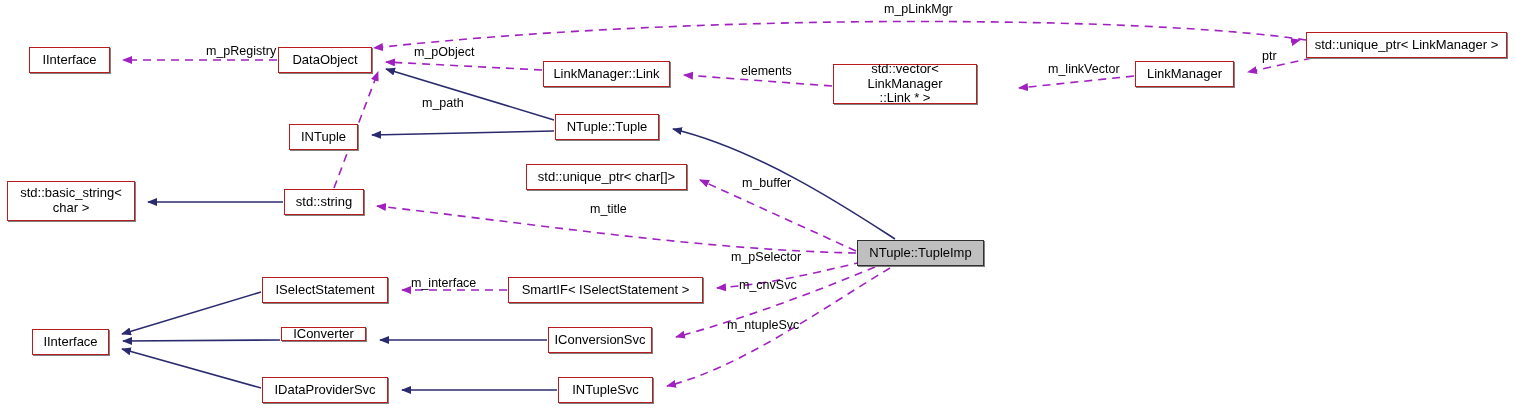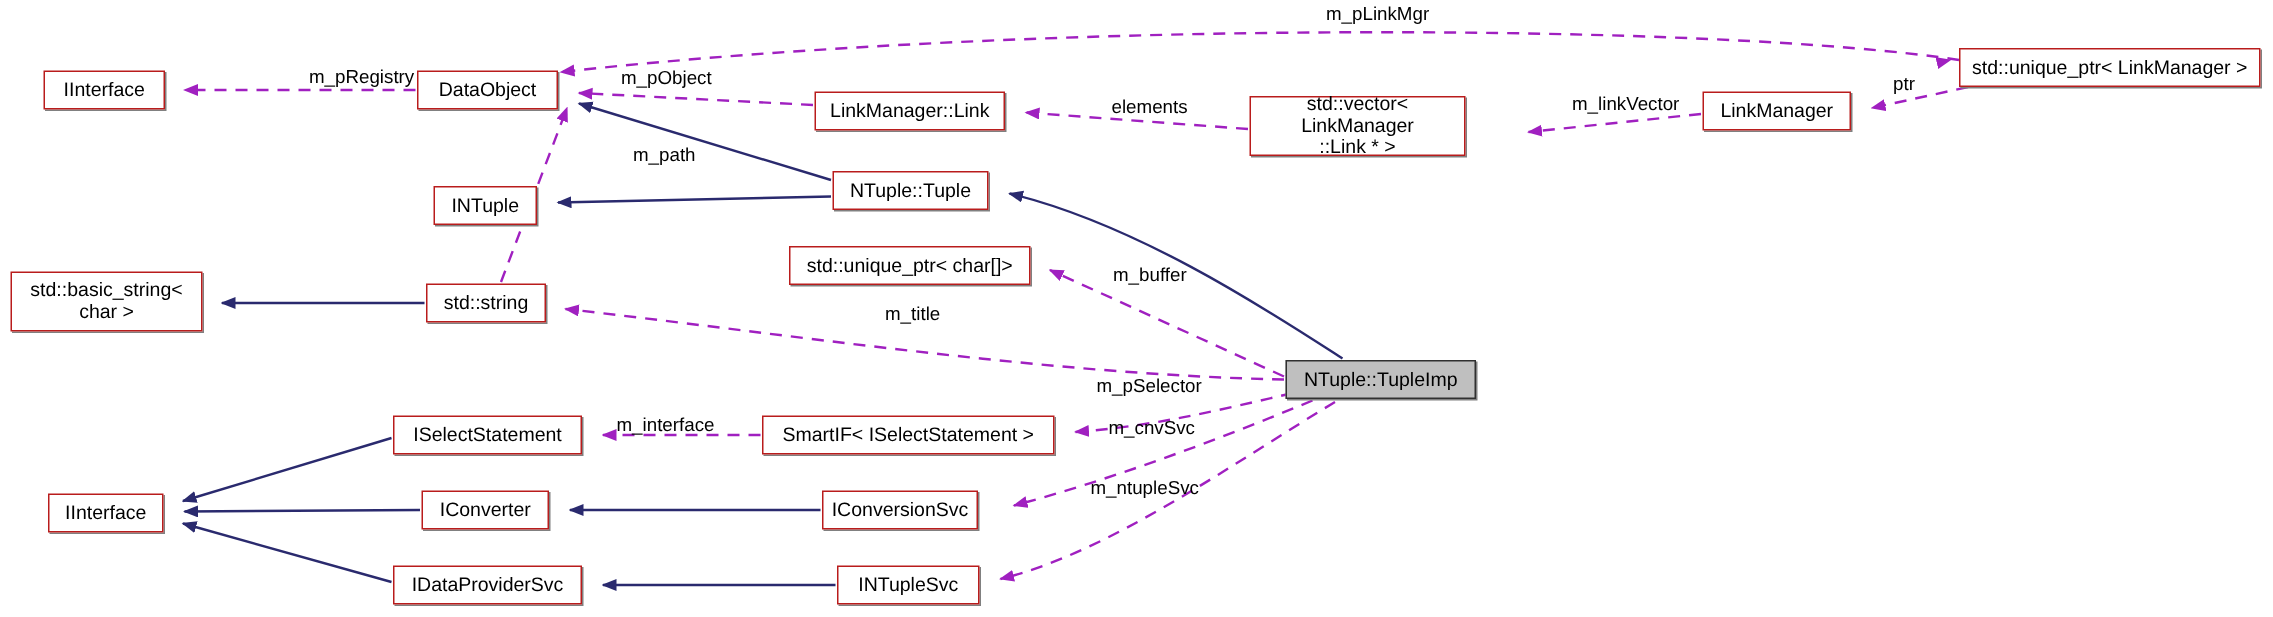--- a/index.html
+++ b/index.html
@@ -108,21 +108,21 @@
       <div class="node" style="left: 289px; top: 124px; width: 69px; height: 26px; text-align: right;">INTuple</div>
       <div class="node" style="left: 555px; top: 114px; width: 104px; height: 26px;">NTuple::Tuple</div>
       <div class="node" style="left: 7px; top: 181px; width: 128px; height: 40px;">std::basic_string&lt;
 char &gt;</div>
       <div class="node" style="left: 284px; top: 189px; width: 80px; height: 26px;">std::string</div>
       <div class="node" style="left: 526px; top: 164px; width: 161px; height: 26px;">std::unique_ptr&lt; char[]&gt;</div>
       <div class="node highlight" style="left: 857px; top: 240px; width: 127px; height: 26px;">NTuple::TupleImp</div>
       <div class="node" style="left: 32px; top: 329px; width: 77px; height: 26px;">IInterface</div>
       <div class="node" style="left: 262px; top: 277px; width: 126px; height: 26px;">ISelectStatement</div>
       <div class="node" style="left: 508px; top: 277px; width: 195px; height: 26px;">SmartIF&lt; ISelectStatement &gt;</div>
-      <div class="node" style="left: 281px; top: 327px; width: 85px; height: 26px;">IConverter</div>
+      <div class="node" style="left: 281px; top: 327px; width: 85px; height: 14px;">IConverter</div>
       <div class="node" style="left: 548px; top: 327px; width: 104px; height: 26px;">IConversionSvc</div>
       <div class="node" style="left: 262px; top: 377px; width: 126px; height: 26px;">IDataProviderSvc</div>
       <div class="node" style="left: 558px; top: 377px; width: 95px; height: 26px;">INTupleSvc</div>
     </div>
   <div id="label-layer">
       <span class="edge-label" style="left: 161px; top: 44px; padding-left: 45px;">m_pRegistry</span>
       <span class="edge-label" style="left: 414px; top: 45px;">m_pObject</span>
       <span class="edge-label" style="left: 884px; top: 2px;">m_pLinkMgr</span>
       <span class="edge-label" style="left: 741px; top: 64px;">elements</span>
       <span class="edge-label" style="left: 1032px; top: 62px; padding-left: 16px;">m_linkVector</span>

